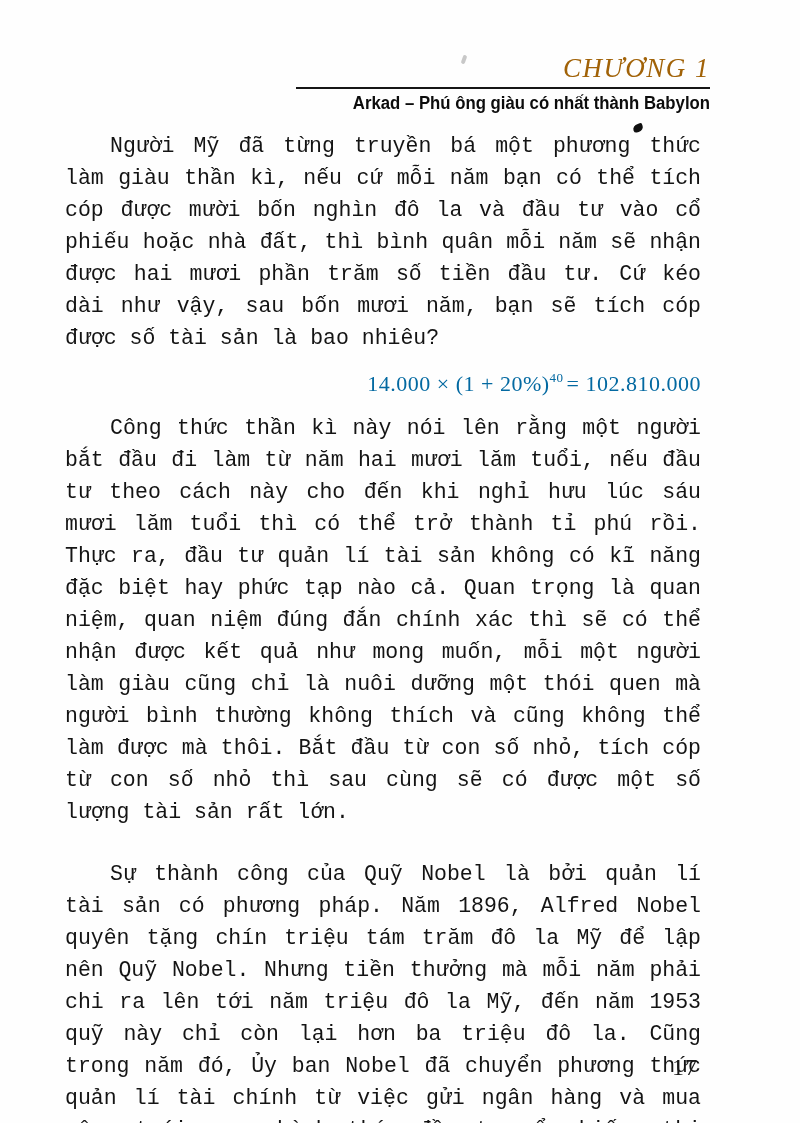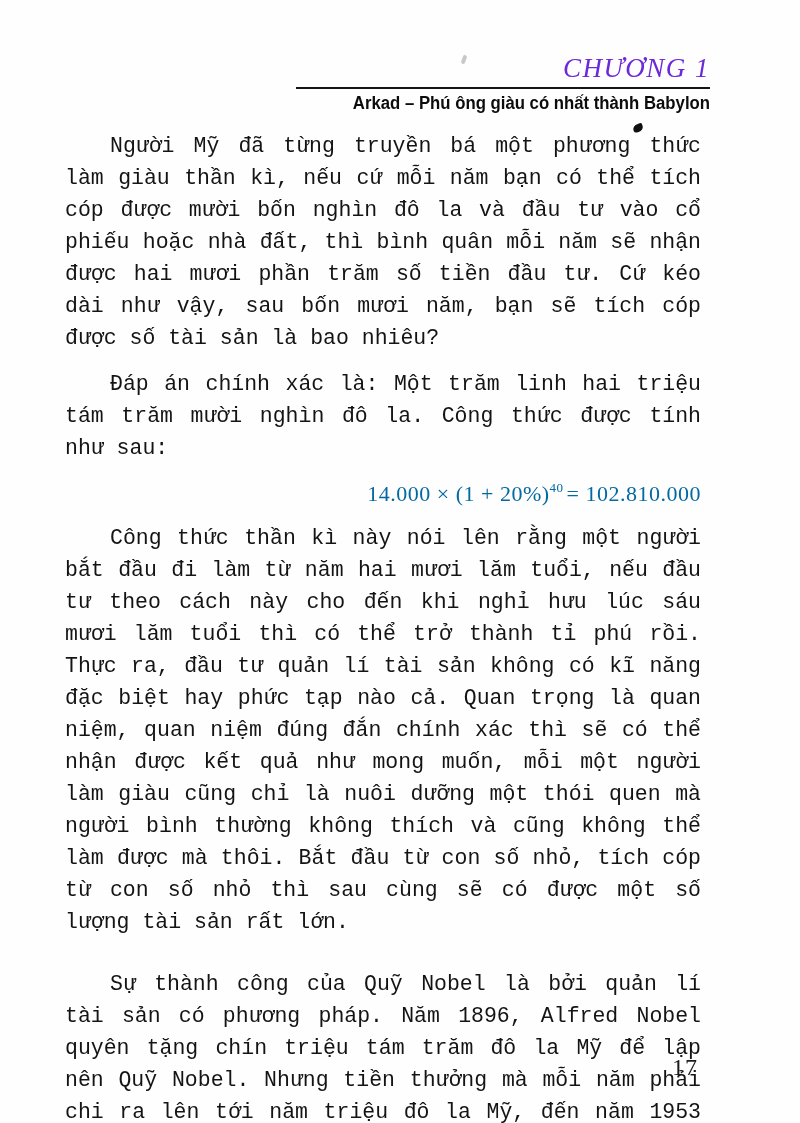--- a/index.html
+++ b/index.html
@@ -22,21 +22,21 @@
     top: 54px;
     left: 65px;
     right: 90px;
     text-align: right;
   }
   .chapter {
     font-family: "Liberation Serif", serif;
     font-style: italic;
     font-size: 27px;
     letter-spacing: 1.5px;
-    color: #6d28d9;
+    color: #a16207;
     line-height: 1.1;
   }
   .head-rule {
     margin-top: 3px;
     margin-left: auto;
     width: 414px;
     height: 0;
     border-bottom: 2.5px solid #151515;
   }
   .subtitle {
@@ -121,21 +121,20 @@
     <div class="head-rule"></div>
     <div class="subtitle">Arkad – Phú ông giàu có nhất thành Babylon</div>
   </header>
 
   <span class="faint-mark"></span>
   <span class="ink-speck"></span>
 
   <main class="body-text">
     <p class="para-1">Người Mỹ đã từng truyền bá một phương thức làm giàu thần kì, nếu cứ mỗi năm bạn có thể tích cóp được mười bốn nghìn đô la và đầu tư vào cổ phiếu hoặc nhà đất, thì bình quân mỗi năm sẽ nhận được hai mươi phần trăm số tiền đầu tư. Cứ kéo dài như vậy, sau bốn mươi năm, bạn sẽ tích cóp được số tài sản là bao nhiêu?</p>
 
-    <p class="para-2">Đáp án chính xác là: Một trăm linh hai triệu tám trăm mười nghìn đô la. Công thức được tính như sau:</p>
 
     <div class="formula">
       <span>14.000 × (1 + 20%)</span><sup>40</sup><span>= 102.810.000</span>
     </div>
 
     <p class="para-3">Công thức thần kì này nói lên rằng một người bắt đầu đi làm từ năm hai mươi lăm tuổi, nếu đầu tư theo cách này cho đến khi nghỉ hưu lúc sáu mươi lăm tuổi thì có thể trở thành tỉ phú rồi. Thực ra, đầu tư quản lí tài sản không có kĩ năng đặc biệt hay phức tạp nào cả. Quan trọng là quan niệm, quan niệm đúng đắn chính xác thì sẽ có thể nhận được kết quả như mong muốn, mỗi một người làm giàu cũng chỉ là nuôi dưỡng một thói quen mà người bình thường không thích và cũng không thể làm được mà thôi. Bắt đầu từ con số nhỏ, tích cóp từ con số nhỏ thì sau cùng sẽ có được một số lượng tài sản rất lớn.</p>
 
     <p class="para-4">Sự thành công của Quỹ Nobel là bởi quản lí tài sản có phương pháp. Năm 1896, Alfred Nobel quyên tặng chín triệu tám trăm đô la Mỹ để lập nên Quỹ Nobel. Nhưng tiền thưởng mà mỗi năm phải chi ra lên tới năm triệu đô la Mỹ, đến năm 1953 quỹ này chỉ còn lại hơn ba triệu đô la. Cũng trong năm đó, Ủy ban Nobel đã chuyển phương thức quản lí tài chính từ việc gửi ngân hàng và mua công trái sang hình thức đầu tư cổ phiếu, thị trường nhà đất. Đến năm 1993, tổng tài sản của Quỹ Nobel đã lên tới hơn hai trăm triệu đô la Mỹ.</p>
   </main>
 

